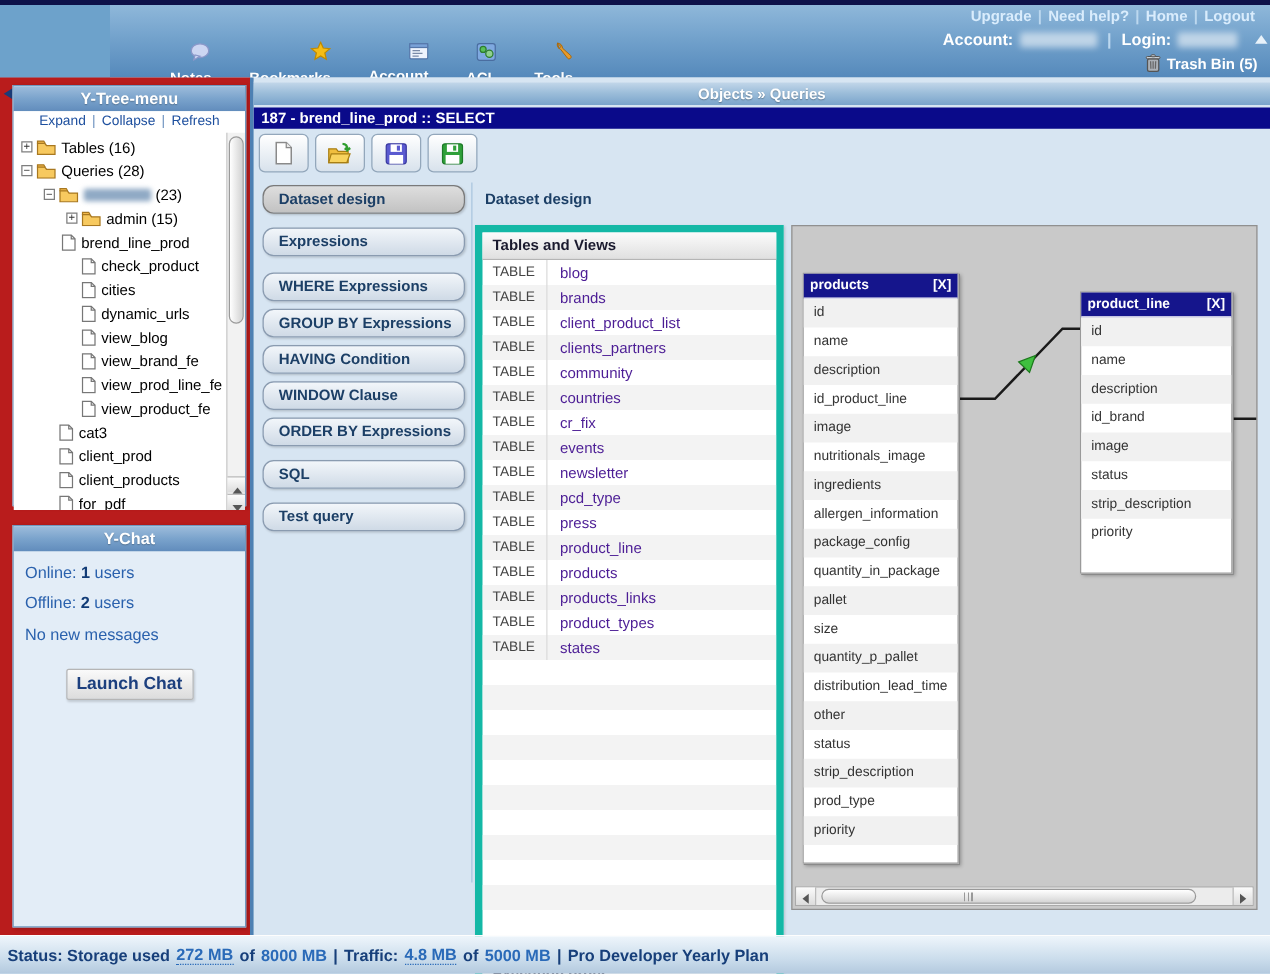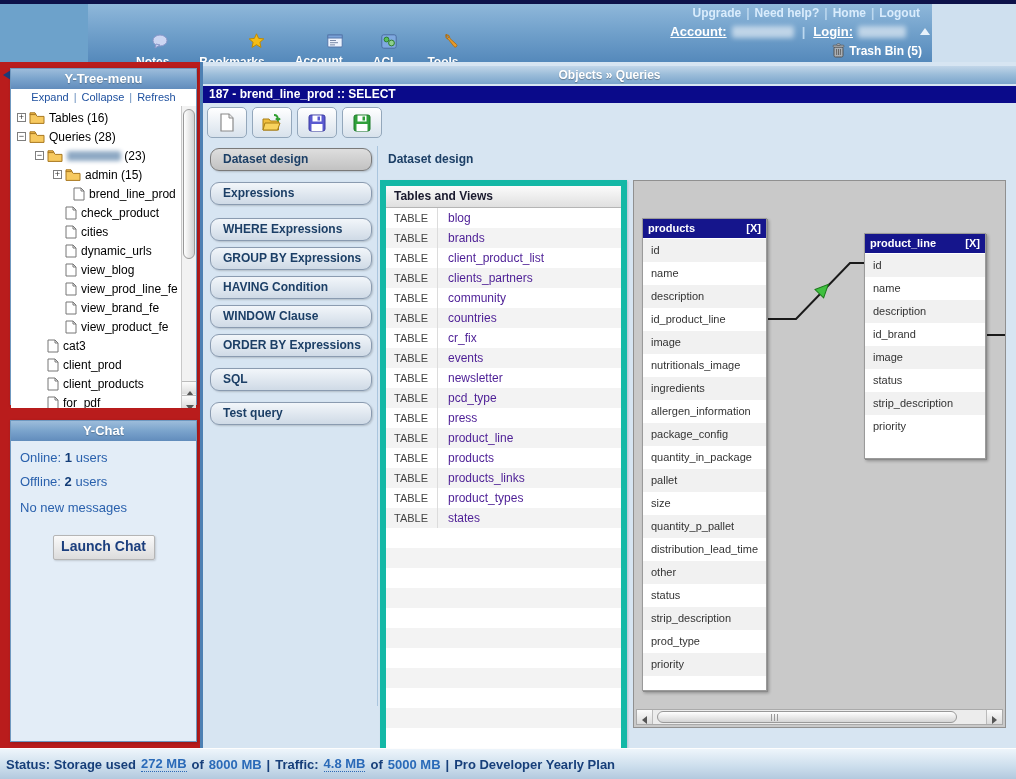--- a/index.html
+++ b/index.html
@@ -2,28 +2,28 @@
 <html><head>
 <meta charset="utf-8">
 <style>
   html,body{margin:0;padding:0;}
   body{
     width:1016px;height:779px;position:relative;overflow:hidden;
     font-family:"Liberation Sans","DejaVu Sans",sans-serif;
     background:#cfe0ef;-webkit-font-smoothing:antialiased;
   }
   
-  #top-header{position:absolute;left:0;top:0;width:932px;height:62px;
+  #top-header{position:absolute;left:0;top:0;width:1016px;height:62px;
     background:linear-gradient(180deg,#93bbdc 0%,#6f9fca 55%,#5589bb 100%);}
   .top-strip{position:absolute;left:0;top:0;width:1016px;height:4px;background:#0d124a;}
   .logo-redacted{position:absolute;left:0;top:4px;width:88px;height:58px;background:#6da2cb;}
   .top-links{position:absolute;right:10px;top:6px;font-size:12px;font-weight:bold;color:#d9ecfc;white-space:nowrap;}
   .toplink{color:#d9ecfc;cursor:pointer;margin:0 2px;}
   .tsep{color:#bcd8ef;margin:0 3px;}
-  .account-row{position:absolute;right:26px;top:24px;font-size:13px;font-weight:bold;color:#fff;display:flex;align-items:center;gap:5px;text-decoration:underline;}
+  .account-row{position:absolute;right:26px;top:24px;font-size:13px;font-weight:bold;color:#fff;display:flex;align-items:center;gap:5px;}
   .trash-row{position:absolute;right:10px;top:43px;font-size:12px;font-weight:bold;color:#fff;display:flex;align-items:center;gap:4px;}
   .redact{display:inline-block;background:rgba(255,255,255,.55);border-radius:2px;filter:blur(2.5px);}
   .redact.acct{width:62px;height:12px;}
   .redact.login{width:48px;height:12px;}
   .tree-redact{width:54px;height:10px;background:#8fa9c4;filter:blur(2px);vertical-align:middle;}
   .scroll-up{position:absolute;right:2px;top:28px;width:0;height:0;
     border-left:5px solid transparent;border-right:5px solid transparent;border-bottom:7px solid #e8f2fa;}
   .nav-row{position:absolute;left:136px;top:33px;display:flex;gap:30px;align-items:center;}
   .nav-item{display:flex;align-items:flex-end;gap:6px;font-size:12px;font-weight:bold;color:#fff;cursor:pointer;text-shadow:0 1px 1px rgba(0,0,0,.25);flex-direction:column;}
   
@@ -222,21 +222,21 @@
             <span class="tlabel"><span class="redact tree-redact"></span> (23)</span>
           </div>
           <div class="tree-row" style="padding-left: 42px;">
             <span class="toggle">+</span>
             <svg class="ticon" width="16" height="13" viewBox="0 0 16 13">
               <path d="M1 4 v-2.2 h5 l1.2 2" fill="#f3b94a" stroke="#a87820"></path>
               <path d="M1 3.6 h5.8 l1.4 1.8 H15 v7 H1 z" fill="#f7c95f" stroke="#a87820"></path>
             </svg>
             <span class="tlabel">admin (15)</span>
           </div>
-          <div class="tree-row" style="padding-left: 50px;">
+          <div class="tree-row" style="padding-left: 26px;">
             <span class="toggle-spacer"></span>
             <svg class="ticon" width="12" height="14" viewBox="0 0 12 14">
               <path d="M1 1 h7 l3 3 v9 H1 z" fill="#fff" stroke="#777"></path>
               <path d="M8 1 v3 h3" fill="none" stroke="#777"></path>
             </svg>
             <span class="tlabel">brend_line_prod</span>
           </div>
           <div class="tree-row" style="padding-left: 42px;">
             <span class="toggle-spacer"></span>
             <svg class="ticon" width="12" height="14" viewBox="0 0 12 14">
@@ -268,29 +268,29 @@
               <path d="M8 1 v3 h3" fill="none" stroke="#777"></path>
             </svg>
             <span class="tlabel">view_blog</span>
           </div>
           <div class="tree-row" style="padding-left: 42px;">
             <span class="toggle-spacer"></span>
             <svg class="ticon" width="12" height="14" viewBox="0 0 12 14">
               <path d="M1 1 h7 l3 3 v9 H1 z" fill="#fff" stroke="#777"></path>
               <path d="M8 1 v3 h3" fill="none" stroke="#777"></path>
             </svg>
+            <span class="tlabel">view_brand_fe</span>
+          </div>
+          <div class="tree-row" style="padding-left: 42px;">
+            <span class="toggle-spacer"></span>
+            <svg class="ticon" width="12" height="14" viewBox="0 0 12 14">
+              <path d="M1 1 h7 l3 3 v9 H1 z" fill="#fff" stroke="#777"></path>
+              <path d="M8 1 v3 h3" fill="none" stroke="#777"></path>
+            </svg>
             <span class="tlabel">view_prod_line_fe</span>
-          </div>
-          <div class="tree-row" style="padding-left: 42px;">
-            <span class="toggle-spacer"></span>
-            <svg class="ticon" width="12" height="14" viewBox="0 0 12 14">
-              <path d="M1 1 h7 l3 3 v9 H1 z" fill="#fff" stroke="#777"></path>
-              <path d="M8 1 v3 h3" fill="none" stroke="#777"></path>
-            </svg>
-            <span class="tlabel">view_brand_fe</span>
           </div>
           <div class="tree-row" style="padding-left: 42px;">
             <span class="toggle-spacer"></span>
             <svg class="ticon" width="12" height="14" viewBox="0 0 12 14">
               <path d="M1 1 h7 l3 3 v9 H1 z" fill="#fff" stroke="#777"></path>
               <path d="M8 1 v3 h3" fill="none" stroke="#777"></path>
             </svg>
             <span class="tlabel">view_product_fe</span>
           </div>
           <div class="tree-row" style="padding-left: 24px;">

